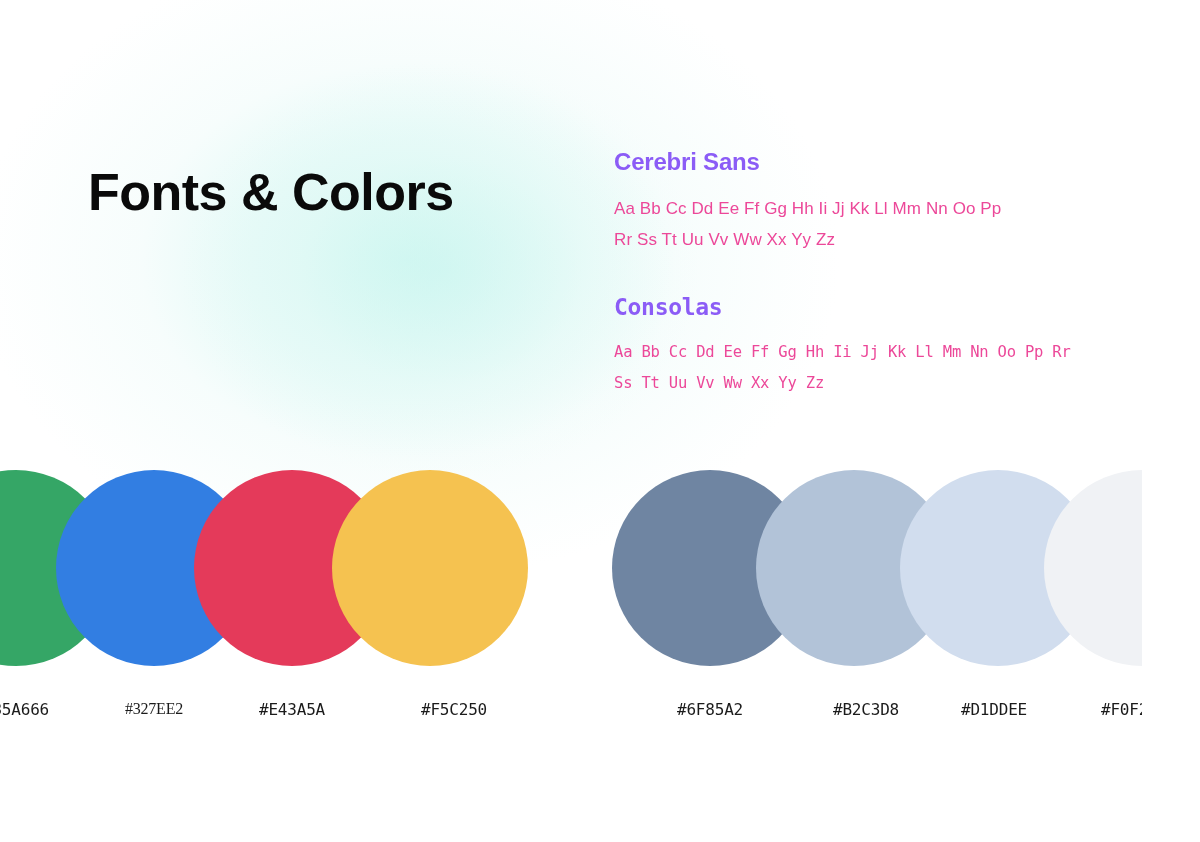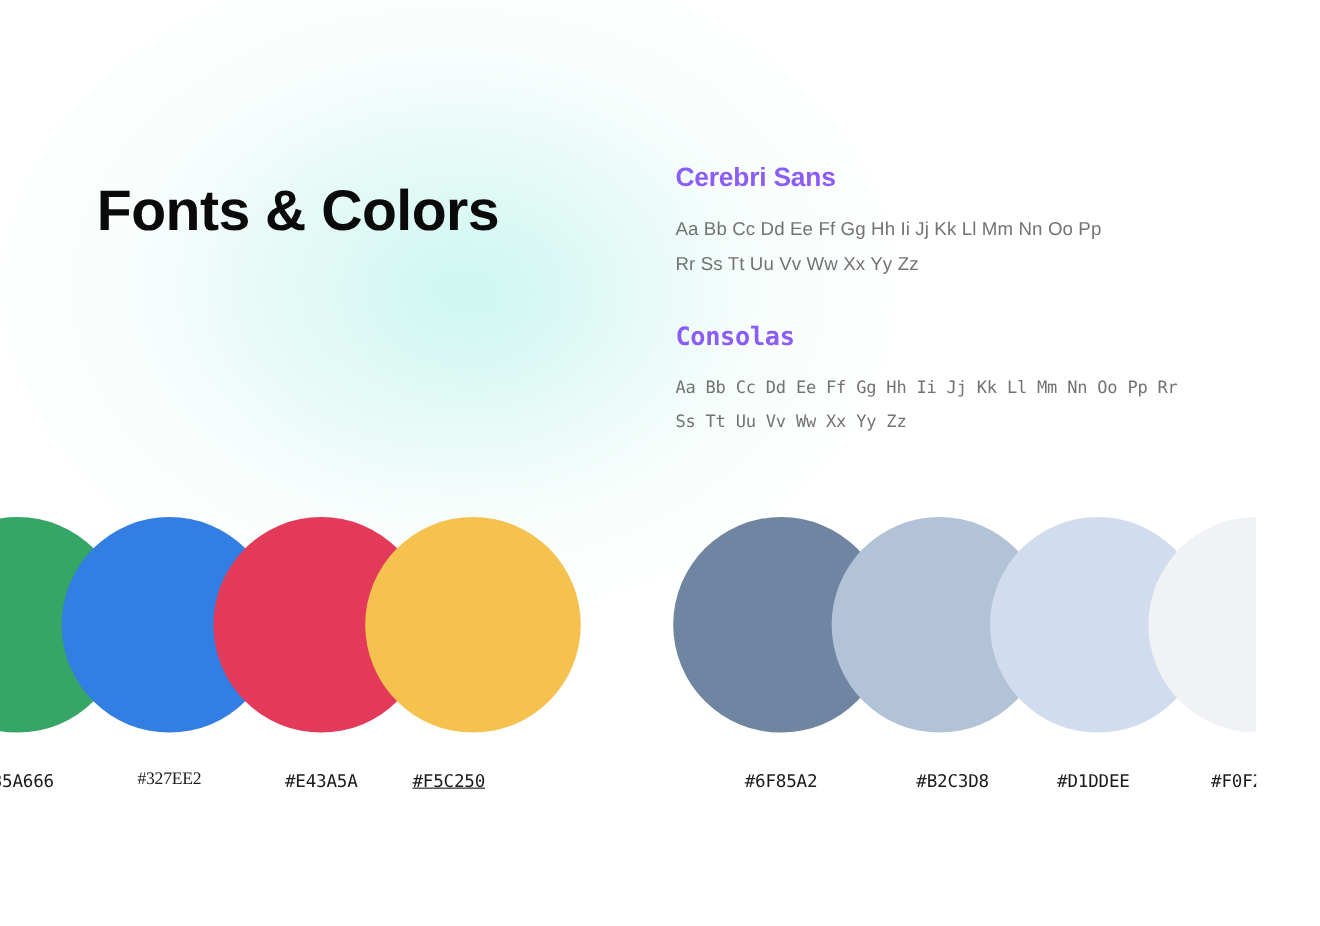--- a/index.html
+++ b/index.html
@@ -82,21 +82,21 @@
     margin: 0 0 16px 0;
     line-height: 1.2;
   }
   .font-name.mono {
     font-family: "DejaVu Sans Mono", "Liberation Mono", monospace;
     font-size: 23px;
     letter-spacing: -0.3px;
   }
   .specimen {
     font-size: 17px;
-    color: #737373;
+    color: #ec4899;
     line-height: 1.85;
     letter-spacing: 0.1px;
   }
   .specimen.mono {
     font-family: "DejaVu Sans Mono", "Liberation Mono", monospace;
     font-size: 15.5px;
     letter-spacing: -0.2px;
     line-height: 2.0;
   }
   .specimen-line { display: block; white-space: nowrap; }
@@ -172,21 +172,21 @@
     <div class="circles">
       <div class="circle" style="left:0px;   background:#35A666;"></div>
       <div class="circle" style="left:138px; background:#327EE2;"></div>
       <div class="circle" style="left:276px; background:#E43A5A;"></div>
       <div class="circle" style="left:414px; background:#F5C250;"></div>
     </div>
     <div class="labels">
       <div class="hex-label" style="left:0px;">#35A666</div>
       <div class="hex-label" style="left:138px;font-family:Liberation Serif, serif;">#327EE2</div>
       <div class="hex-label" style="left:276px;">#E43A5A</div>
-      <div class="hex-label" style="left:392px;text-decoration:underline;">#F5C250</div>
+      <div class="hex-label" style="left:438px;">#F5C250</div>
     </div>
   </div>
 
   <div class="swatch-group" id="group-neutral">
     <div class="circles">
       <div class="circle" style="left:0px;   background:#6F85A2;"></div>
       <div class="circle" style="left:144px; background:#B2C3D8;"></div>
       <div class="circle" style="left:288px; background:#D1DDEE;"></div>
       <div class="circle" style="left:432px; background:#F0F2F5;"></div>
     </div>

